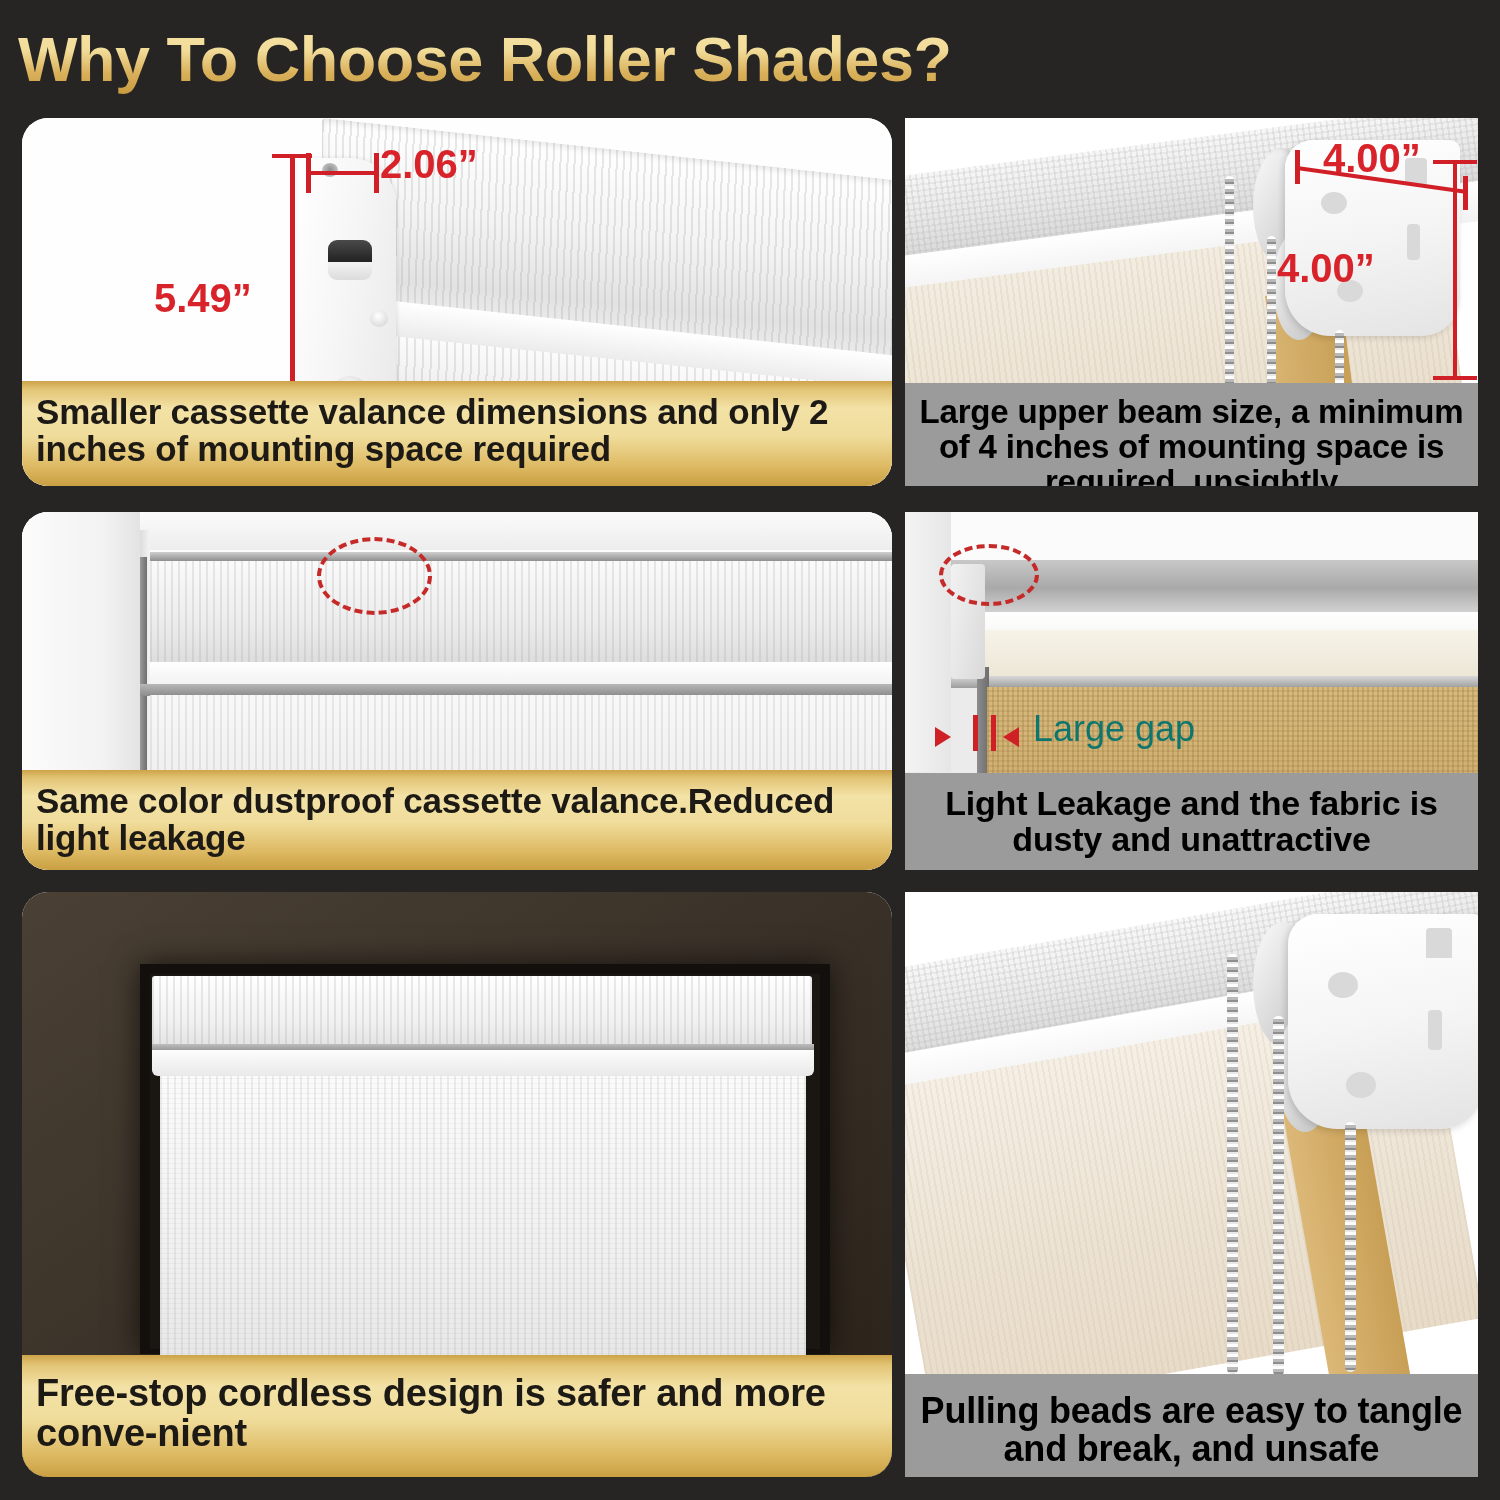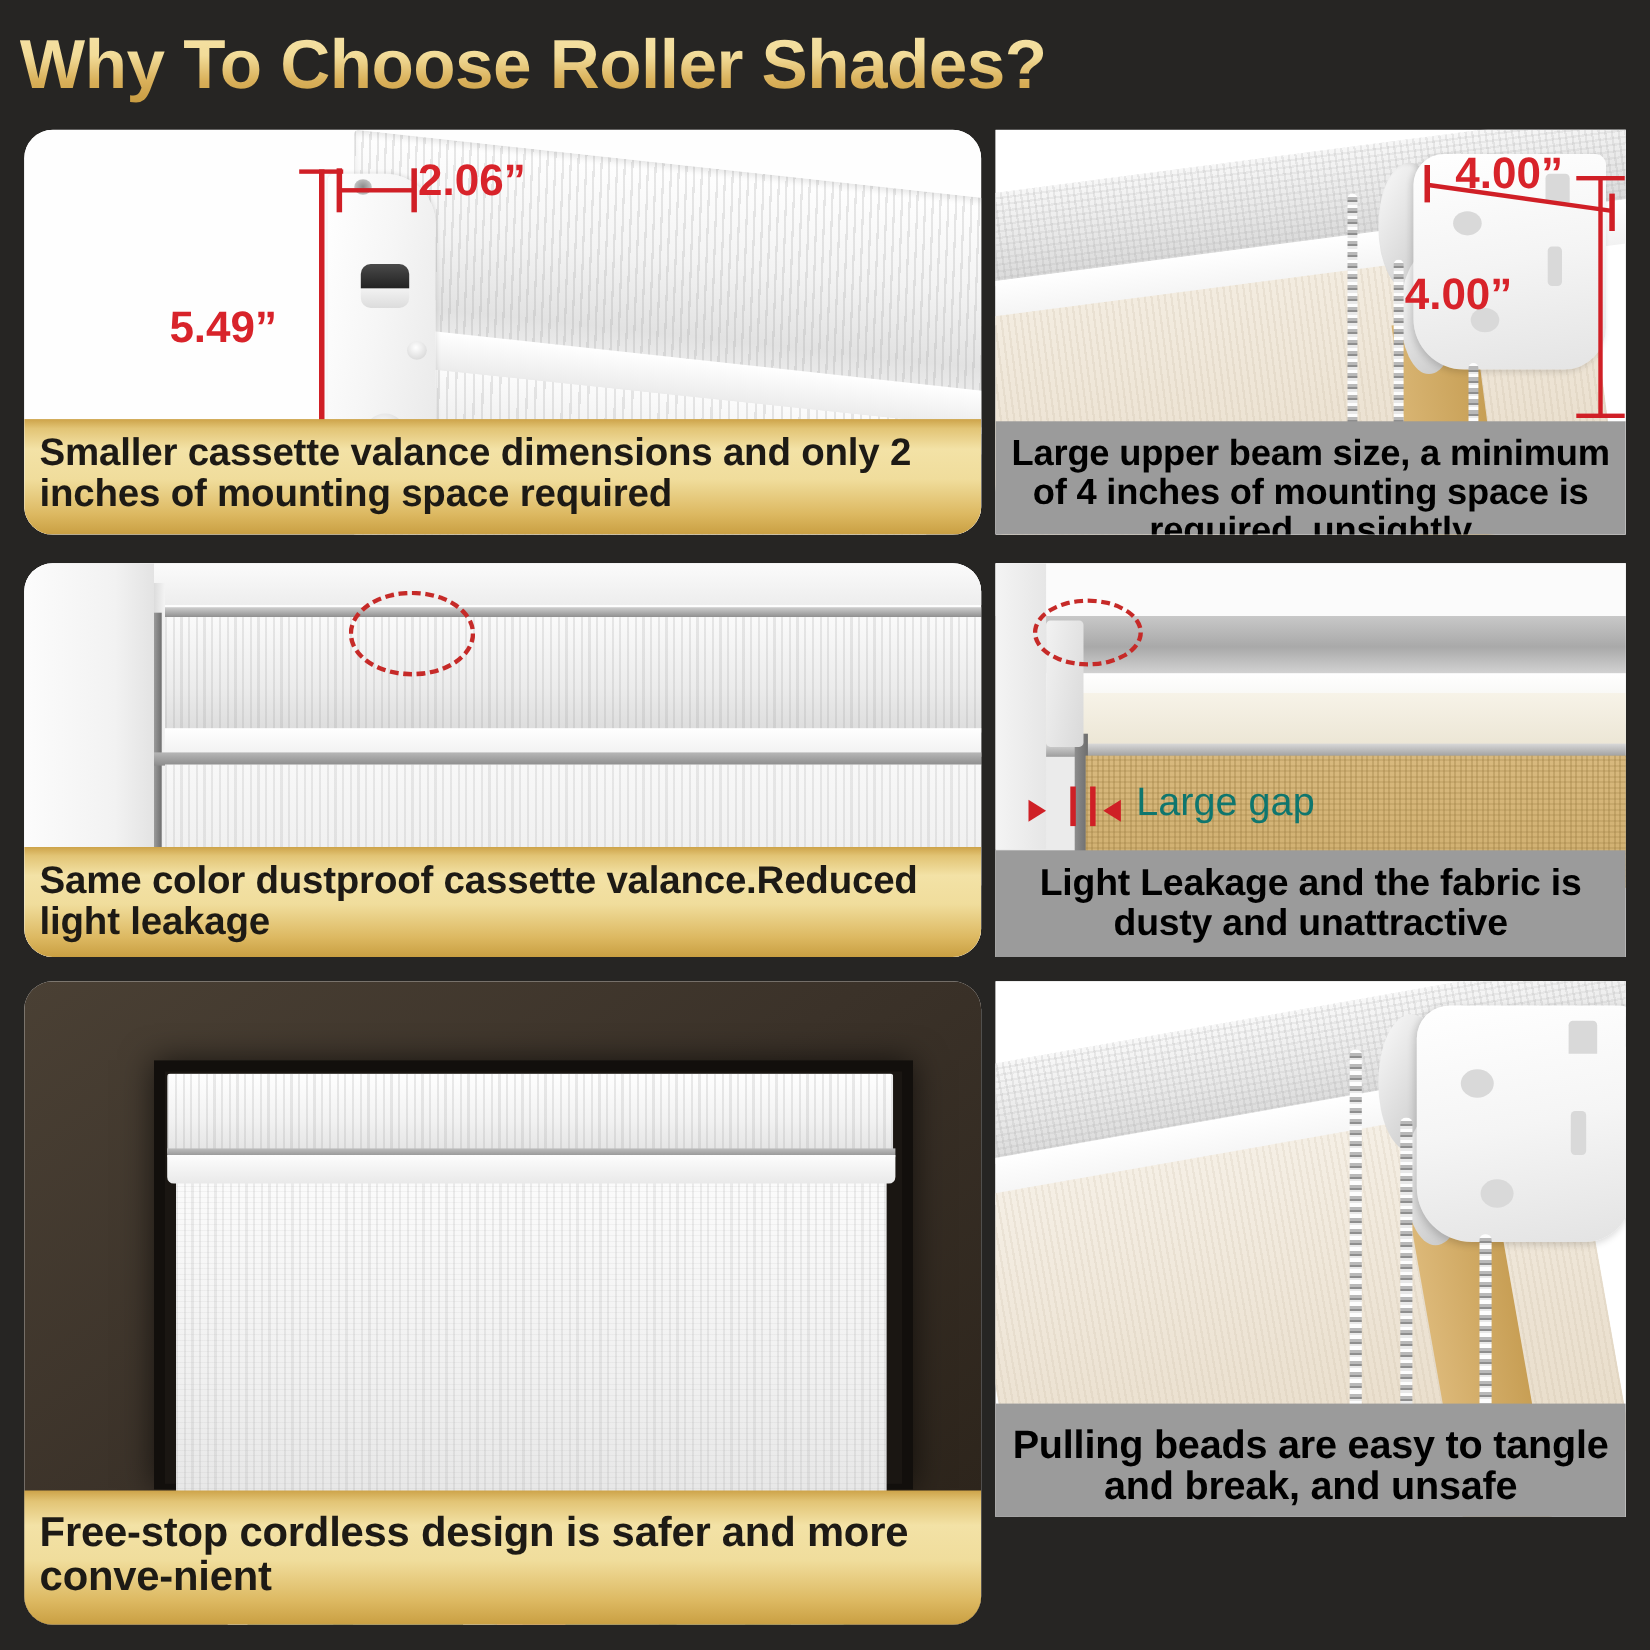--- a/index.html
+++ b/index.html
@@ -26,21 +26,21 @@
   
   .panel{ position:absolute; overflow:hidden; background:#fff; }
   .panel.left{ border-radius:26px; }
   .panel.right{ border-radius:0px; }
 
   .p1{ left:22px;  top:118px;  width:870px; height:368px; }
   .p2{ left:905px; top:118px;  width:573px; height:368px; }
   .p3{ left:22px;  top:512px;  width:870px; height:358px; }
   .p4{ left:905px; top:512px;  width:573px; height:358px; }
   .p5{ left:22px;  top:892px;  width:870px; height:585px; }
-  .p6{ left:905px; top:892px;  width:573px; height:487px; }
+  .p6{ left:905px; top:892px;  width:573px; height:585px; }
 
   .photo{ position:absolute; inset:0; overflow:hidden; }
 
   
   .caption{
     position:absolute; left:0; right:0; bottom:0;
     padding:12px 14px 0 14px;
     font-weight:bold; line-height:1.06;
     letter-spacing:-0.2px;
   }

